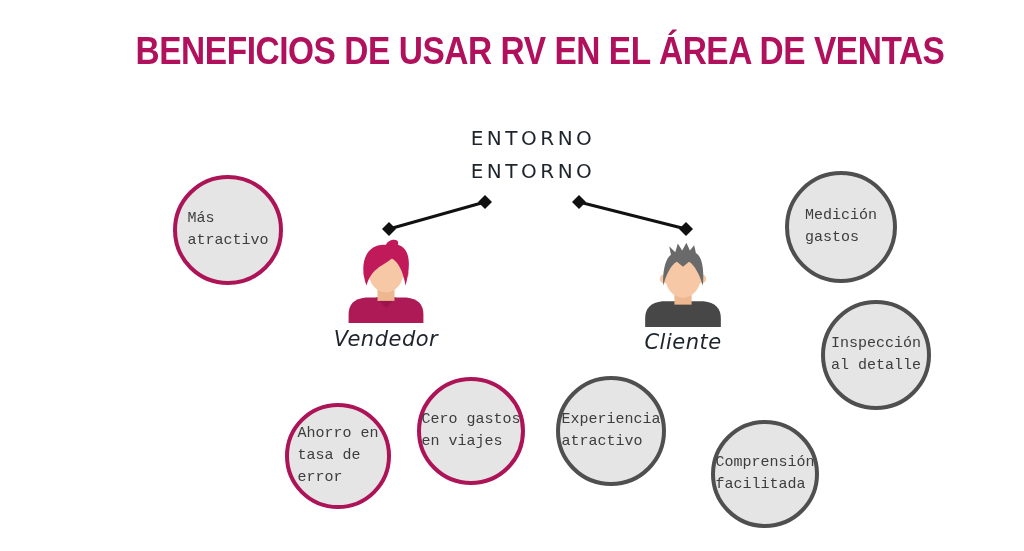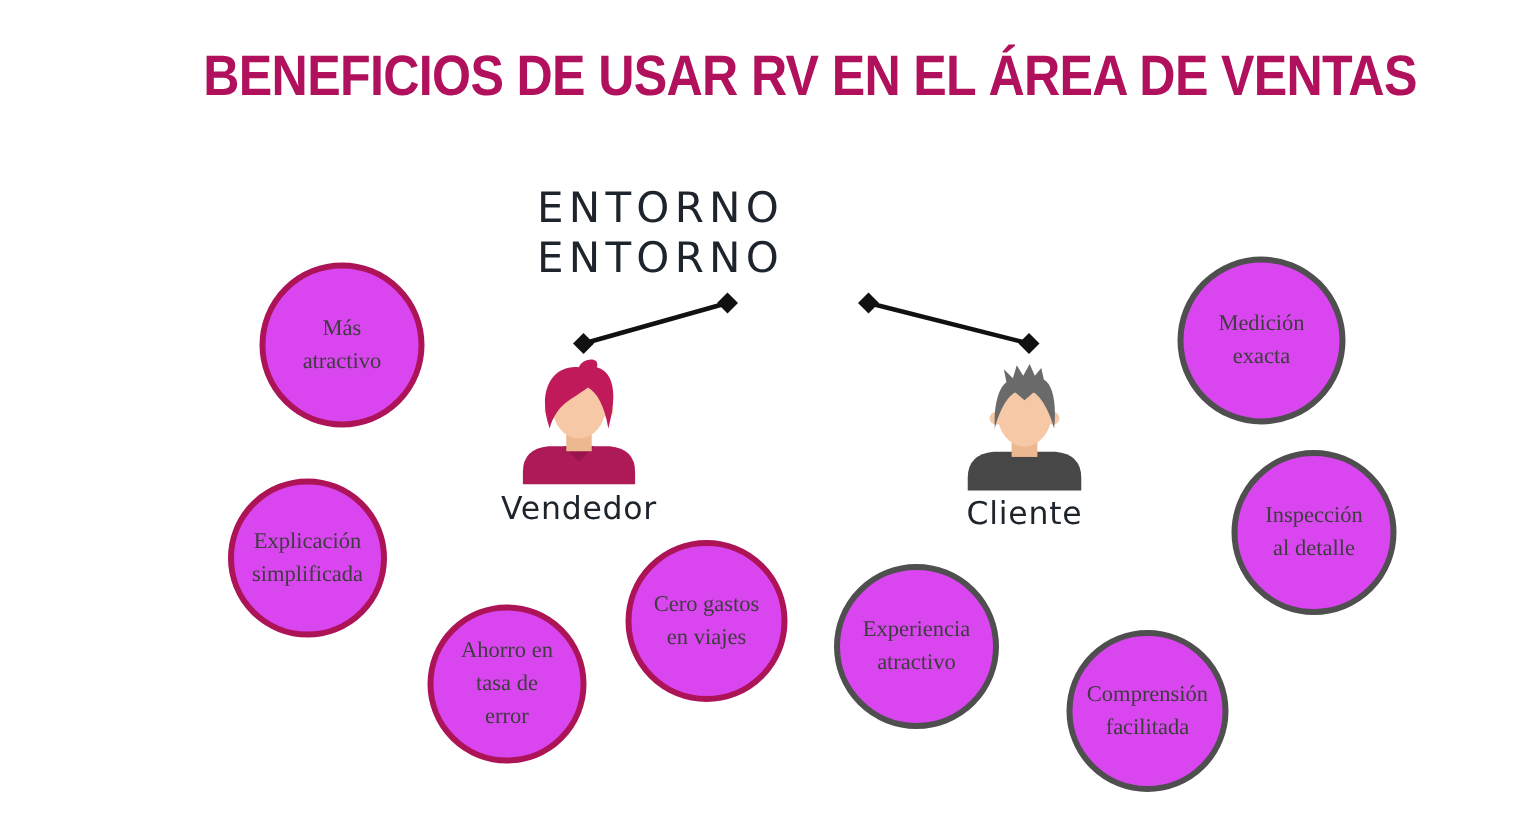--- a/index.html
+++ b/index.html
@@ -10,51 +10,52 @@
   }
   
   .title{
     position:absolute;top:30px;left:0;width:1024px;text-align:center;
     font-family:"Liberation Sans",sans-serif;font-weight:bold;font-size:38px;
     color:var(--accent);letter-spacing:-0.5px;white-space:nowrap;
     transform:scaleX(0.88);transform-origin:center;
   }
   
   .center-label{
-    position:absolute;top:122px;left:330px;width:350px;text-align:left;
-    font-family:"DejaVu Sans",sans-serif;font-size:28px;line-height:33px;
+    position:absolute;top:122px;left:330px;width:350px;text-align:center;
+    font-family:"DejaVu Sans",sans-serif;font-size:20px;line-height:33px;
     letter-spacing:3.5px;color:var(--text-dark);
   }
   .center-label span{display:block;}
   
   .arrows{position:absolute;top:0;left:0;width:1024px;height:551px;pointer-events:none;}
   
   .avatar{position:absolute;}
   #avatar-vendedor{left:314px;top:238px;width:88px;height:85px;}
   #avatar-cliente{left:612px;top:240px;width:86px;height:88px;}
   .actor-label{
     position:absolute;width:160px;text-align:center;
     font-family:"DejaVu Sans",sans-serif;font-size:21px;letter-spacing:0.5px;
     color:var(--text-dark);
+    font-style:italic;
   }
   #label-vendedor{left:278px;top:327px;}
   #label-cliente{left:575px;top:330px;}
   
   .circle{
-    position:absolute;border-radius:50%;background:#d946ef;
-    display:flex;align-items:center;justify-content:center;text-align:center;
-    font-family:Liberation Serif, serif;font-size:15px;line-height:22px;
+    position:absolute;border-radius:50%;background:#e5e5e5;
+    display:flex;align-items:center;justify-content:center;text-align:left;
+    font-family:Liberation Mono, monospace;font-size:15px;line-height:22px;
     color:var(--text-circle);white-space:pre-line;box-sizing:border-box;
   }
   .circle.magenta{border:4px solid var(--circle-magenta);}
   .circle.gray{border:4px solid var(--circle-gray);}
   #c1{left:145px;top:175px;width:110px;height:110px;}
   #c2{left:124px;top:319px;width:106px;height:106px;}
   #c3{left:257px;top:403px;width:106px;height:106px;}
-  #c4{left:389px;top:360px;width:108px;height:108px;}
+  #c4{left:389px;top:377px;width:108px;height:108px;}
   #c5{left:528px;top:376px;width:110px;height:110px;}
   #c6{left:683px;top:420px;width:108px;height:108px;}
   #c7{left:793px;top:300px;width:110px;height:110px;}
   #c8{left:757px;top:171px;width:112px;height:112px;}
 </style>
 </head>
 <body>
 
 <div id="canvas">
 
@@ -95,29 +96,27 @@
     <circle cx="72" cy="44" r="5" style="fill:var(--skin)"></circle>
     <ellipse cx="50" cy="40" rx="21" ry="26" style="fill:var(--skin)"></ellipse>
     <path d="M27,52 C26,34 30,20 36,16 L34,6 L41,13 L44,3 L49,11 L54,2 L58,11 L63,5 L65,14 C72,18 75,32 73,52 C70,40 63,27 57,24 L50,30 L43,24 C36,27 30,40 27,52 Z" style="fill:var(--cliente-hair)"></path>
   </svg>
 
   <div class="actor-label" id="label-vendedor">Vendedor</div>
   <div class="actor-label" id="label-cliente">Cliente</div>
 
   <div class="circle magenta" id="c1">Más
 atractivo</div>
-  <div class="circle magenta" id="c2">Explicación
-simplificada</div>
   <div class="circle magenta" id="c3">Ahorro en
 tasa de
 error</div>
   <div class="circle magenta" id="c4">Cero gastos
 en viajes</div>
   <div class="circle gray" id="c5">Experiencia
 atractivo</div>
   <div class="circle gray" id="c6">Comprensión
 facilitada</div>
   <div class="circle gray" id="c7">Inspección
 al detalle</div>
   <div class="circle gray" id="c8">Medición
-exacta</div>
+gastos</div>
 
 </div>
 
 </body></html>

